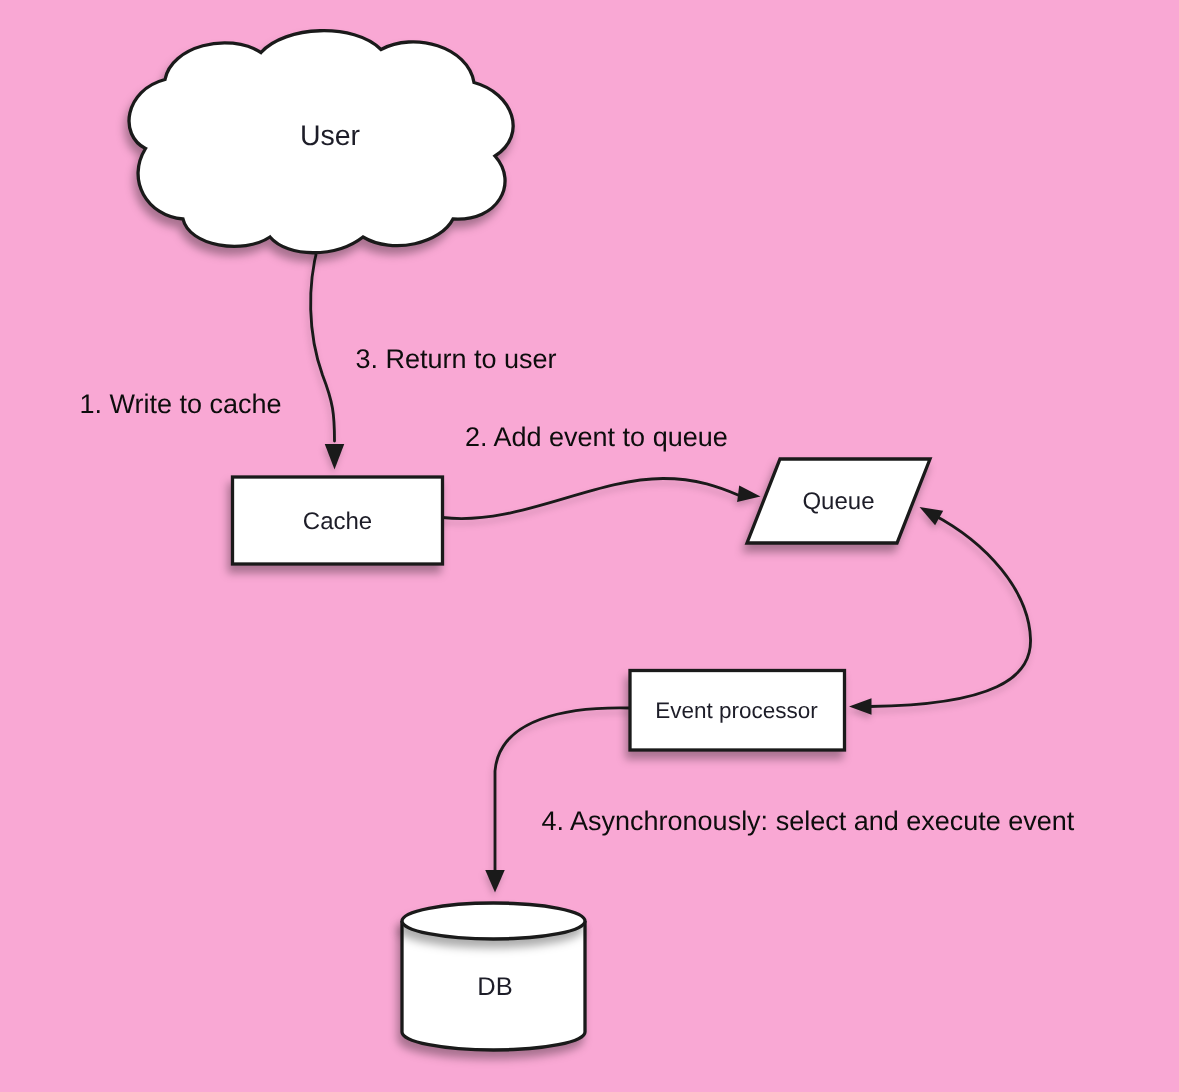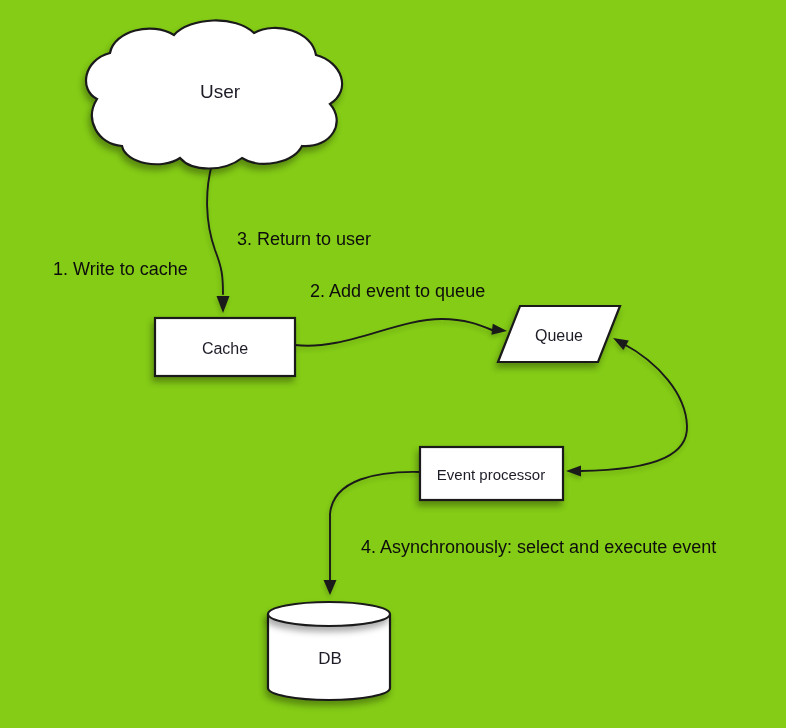--- a/index.html
+++ b/index.html
@@ -8,21 +8,21 @@
     width: 786px;
     height: 728px;
     background: #ffffff;
     font-family: "Liberation Sans", sans-serif;
     overflow: hidden;
   }
   .canvas {
     position: relative;
     width: 786px;
     height: 728px;
-    background: #84cc16;
+    background: #f9a8d4;
   }
   svg { display: block; }
   .shape {
     fill: #ffffff;
     stroke: #1a1a1a;
     stroke-width: 2.2;
     filter: drop-shadow(-2px 5px 3px rgba(0,0,0,0.32));
   }
   .edge {
     fill: none;

